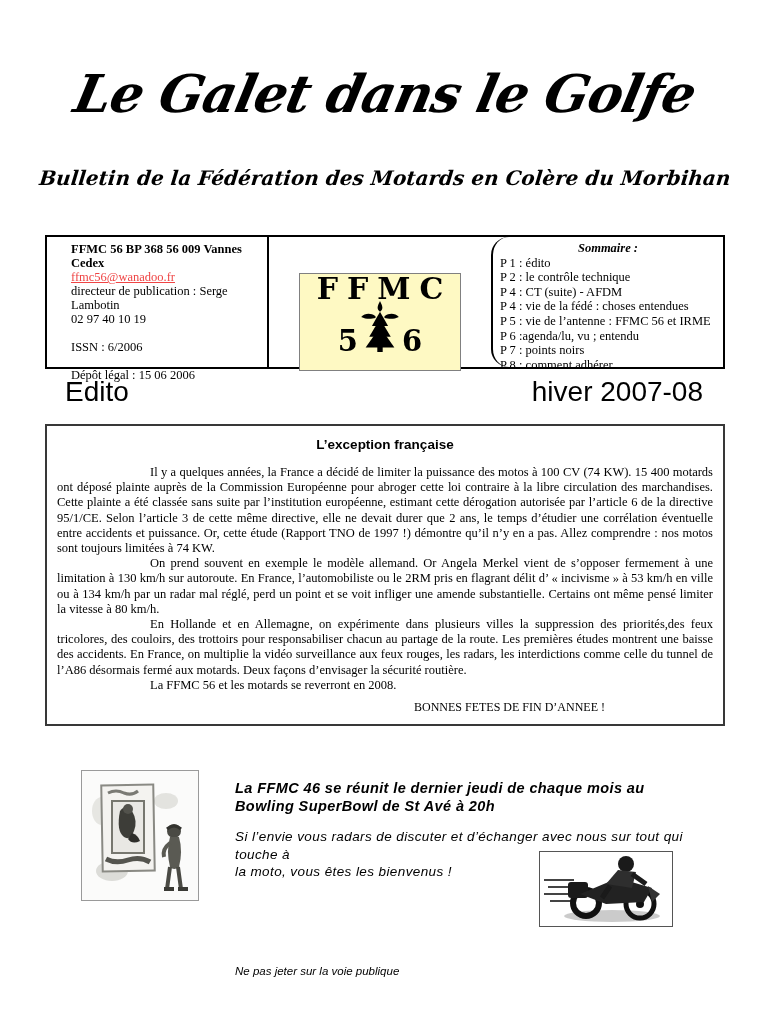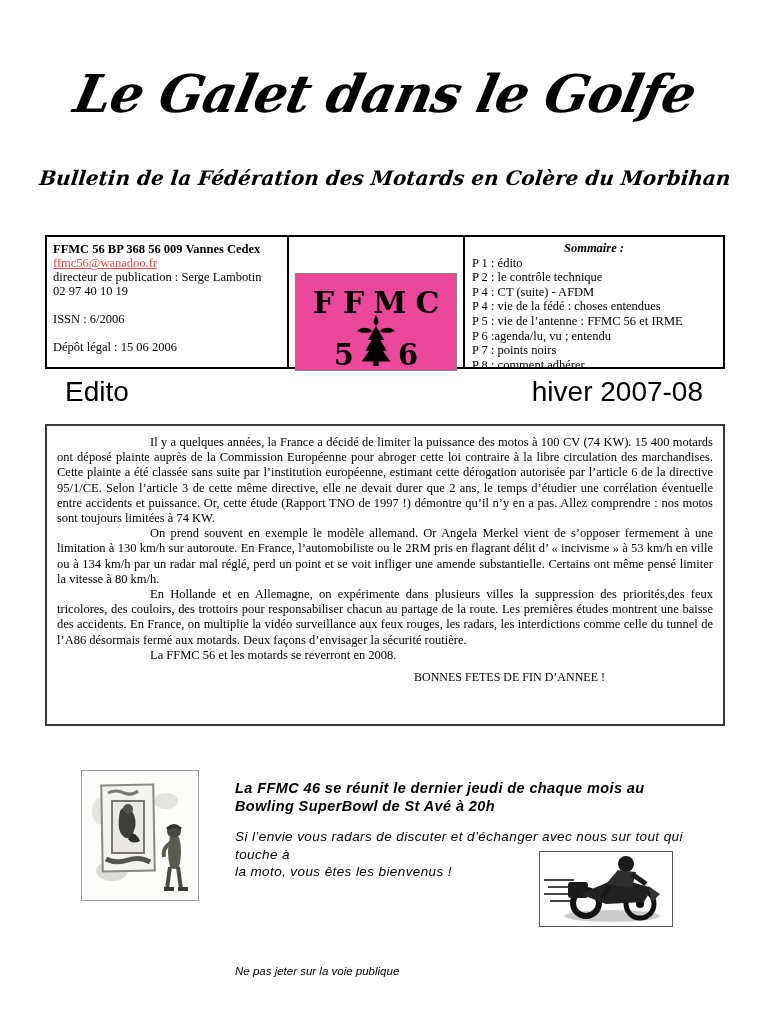--- a/index.html
+++ b/index.html
@@ -11,37 +11,37 @@
     font-family:"DejaVu Serif",serif;font-style:italic;font-weight:bold;
     font-size:52px;letter-spacing:-1px;transform:skewX(-12deg);line-height:1.4;}
   .masthead-subtitle{position:absolute;top:166px;left:0;width:770px;text-align:center;
     font-family:"DejaVu Serif",serif;font-style:italic;font-weight:bold;font-size:20px;
     transform:skewX(-6deg);}
 
   
   .header-table{position:absolute;left:45px;top:235px;width:680px;height:134px;
     border:2px solid #000;display:flex;box-sizing:border-box;}
   .cell{box-sizing:border-box;}
-  .cell-contact{width:242px;border-right:2px solid #000;padding:5px 6px;
+  .cell-contact{width:222px;border-right:2px solid #000;padding:5px 24px;
     font-size:12.5px;line-height:14px;}
   .contact-line{margin:0;}
   .contact-address{font-weight:bold;}
   .contact-email a{color:#ef4444;text-decoration:underline;}
   .contact-issn{margin-top:14px;}
   .contact-legal{margin-top:14px;}
   .cell-logo{flex:1;display:flex;align-items:center;justify-content:center;}
   .logo-box{width:160px;height:96px;border:1px solid #808080;display:flex;
-    flex-direction:column;align-items:center;justify-content:flex-end;background:#ec4899;margin-top:40px;}
+    flex-direction:column;align-items:center;justify-content:flex-start;background:#fef9c3;margin-top:40px;}
   .logo-letters{font-family:"DejaVu Serif",serif;font-weight:bold;font-size:30px;
     letter-spacing:9px;line-height:30px;margin-left:9px;}
   .logo-bottom{display:flex;align-items:flex-end;margin-top:-4px;}
   .logo-digit{font-family:"DejaVu Serif",serif;font-weight:bold;font-size:29px;line-height:1;}
   .logo-tree{margin:0 2px;}
-  .cell-sommaire{width:260px;border-left:2px solid #000;padding:4px 7px;
-    font-size:12.5px;line-height:14.6px;}
+  .cell-sommaire{width:232px;border-left:2px solid #000;padding:4px 7px;
+    font-size:12.5px;line-height:14.6px;border-radius:18px;}
   .sommaire-title{text-align:center;font-weight:bold;font-style:italic;}
 
   
   .edito-row{position:absolute;left:45px;top:376px;width:680px;display:flex;
     justify-content:space-between;font-family:"Liberation Sans",sans-serif;
     font-size:28px;line-height:32px;box-sizing:border-box;padding-right:42px;margin-left:20px;}
 
   
   .edito-box{position:absolute;left:45px;top:424px;width:680px;height:302px;
     border:2px solid #383838;box-sizing:border-box;padding:9px 10px 0 10px;}
@@ -116,20 +116,21 @@
       <div class="sommaire-item">P 8 : comment adhérer</div>
     </div>
   </div>
 
   <div class="edito-row">
     <span>Edito</span>
     <span>hiver 2007-08</span>
   </div>
 
   <div class="edito-box">
+    <div class="box-title">L’exception française</div>
     <p class="body">Il y a quelques années, la France a décidé de limiter la puissance des motos à 100 CV (74 KW). 15 400 motards ont déposé plainte auprès de la Commission Européenne pour abroger cette loi contraire à la libre circulation des marchandises. Cette plainte a été classée sans suite par l’institution européenne, estimant cette dérogation autorisée par l’article 6 de la directive 95/1/CE. Selon l’article 3 de cette même directive, elle ne devait durer que 2 ans, le temps d’étudier une corrélation éventuelle entre accidents et puissance. Or, cette étude (Rapport TNO de 1997 !) démontre qu’il n’y en a pas. Allez comprendre : nos motos sont toujours limitées à 74 KW.</p>
     <p class="body">On prend souvent en exemple le modèle allemand. Or Angela Merkel vient de s’opposer fermement à une limitation à 130 km/h sur autoroute. En France, l’automobiliste ou le 2RM pris en flagrant délit d’ « incivisme » à 53 km/h en ville ou à 134 km/h par un radar mal réglé, perd un point et se voit infliger une amende substantielle. Certains ont même pensé limiter la vitesse à 80 km/h.</p>
     <p class="body">En Hollande et en Allemagne, on expérimente dans plusieurs villes la suppression des priorités,des feux tricolores, des couloirs, des trottoirs pour responsabiliser chacun au partage de la route. Les premières études montrent une baisse des accidents. En France, on multiplie la vidéo surveillance aux feux rouges, les radars, les interdictions comme celle du tunnel de l’A86 désormais fermé aux motards. Deux façons d’envisager la sécurité routière.</p>
     <p class="body">La FFMC 56 et les motards se reverront en 2008.</p>
     <p class="closing-line">BONNES FETES DE FIN D’ANNEE !</p>
   </div>
 
   <div class="cartoon-box">
     <svg width="116" height="129" viewBox="0 0 116 129" aria-hidden="true">
       <ellipse cx="30" cy="100" rx="16" ry="10" fill="#dcdcd8"></ellipse>

